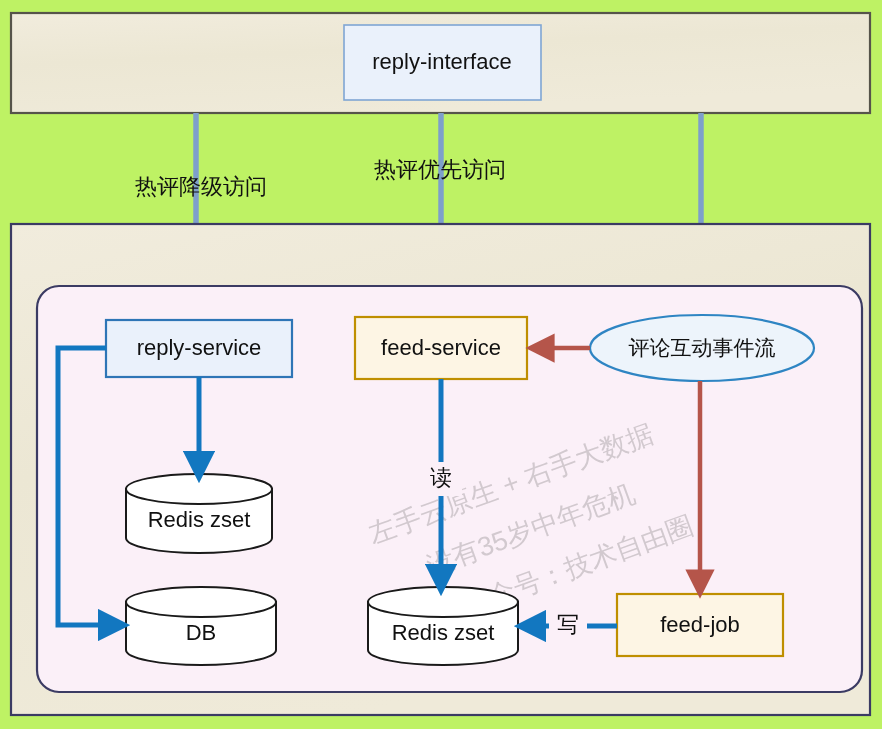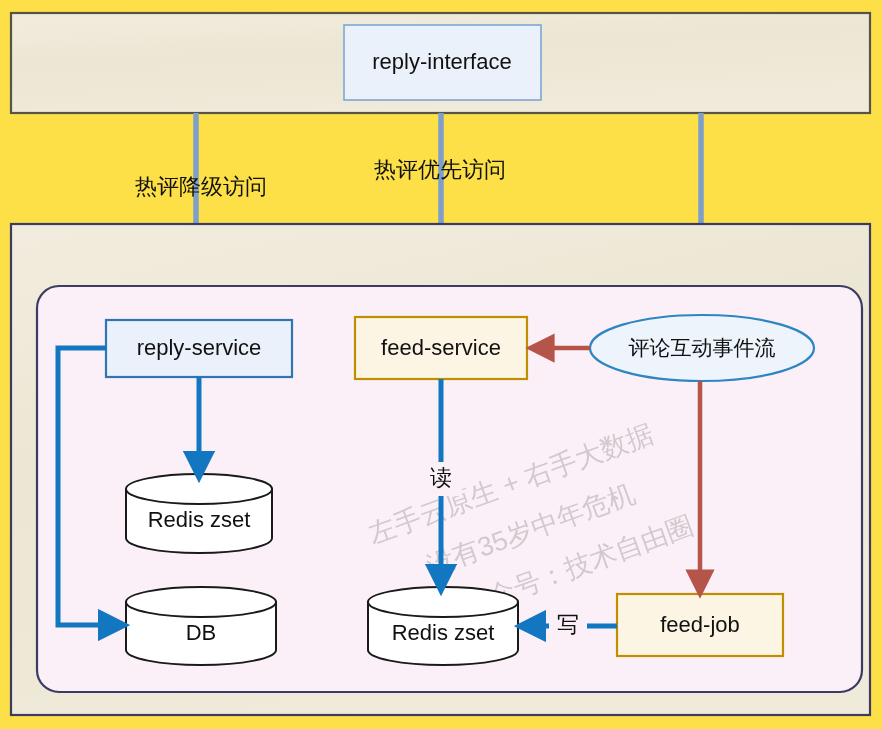--- a/index.html
+++ b/index.html
@@ -7,21 +7,21 @@
     padding: 0;
     background: #ffffff;
   }
   body {
     font-family: "Liberation Sans", "DejaVu Sans", sans-serif;
   }
   #canvas {
     position: relative;
     width: 882px;
     height: 729px;
-    background: #fde047;
+    background: #bef264;
     overflow: hidden;
   }
   svg#diagram {
     position: absolute;
     left: 0;
     top: 0;
     width: 882px;
     height: 729px;
   }
   .node-label {

